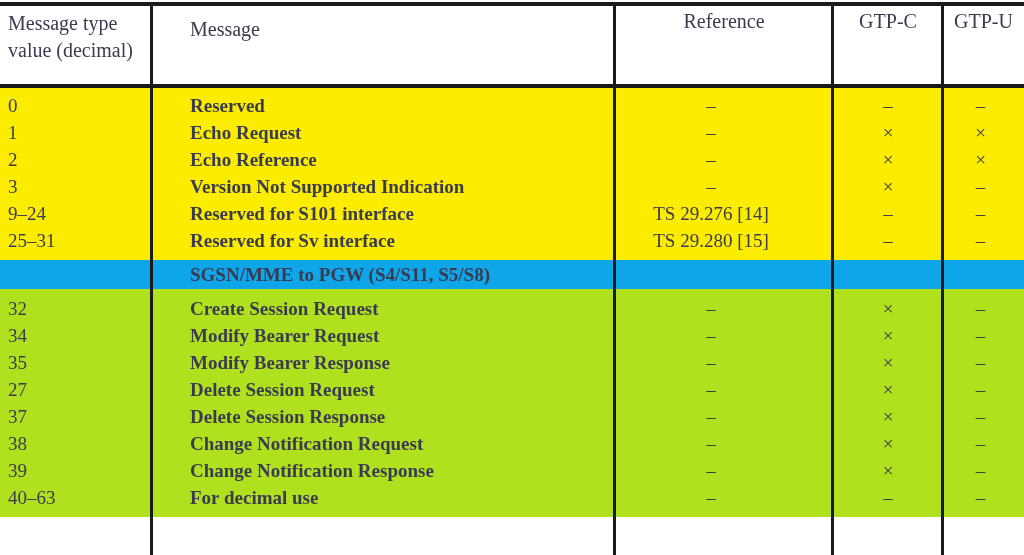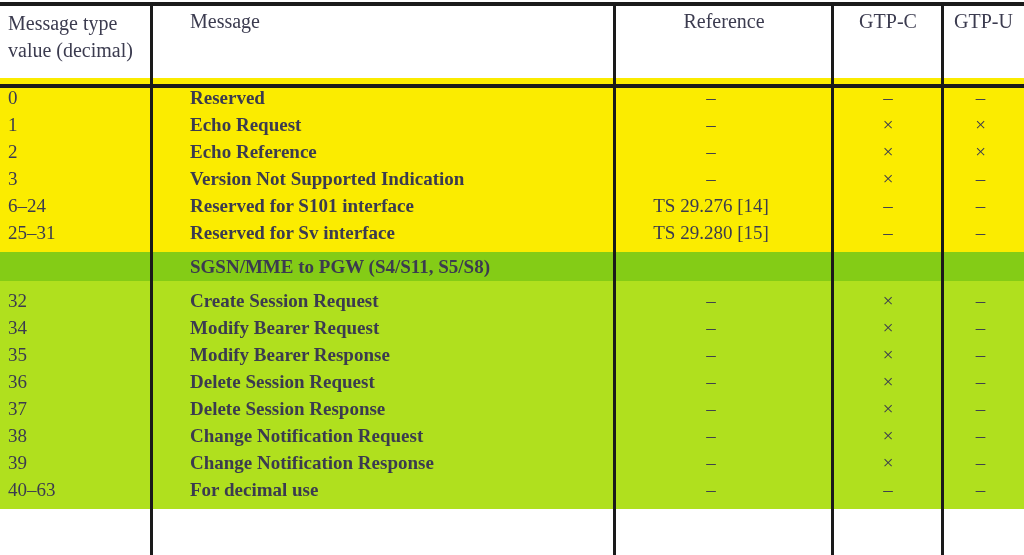--- a/index.html
+++ b/index.html
@@ -47,21 +47,21 @@
     vertical-align: top;
   }
   .hdr-cell {
     box-sizing: border-box;
     height: 78px;
     padding-top: 10px;
     display: block;
   }
   .hdr-left { text-align: left; padding-left: 8px; line-height: 1.35; }
   .hdr-center { text-align: center; }
-  .hdr-msg { text-align: left; padding-left: 38px; }
+  .hdr-msg { text-align: left; padding-left: 38px; margin-top: 8px; }
 
   
   tbody td {
     border: 0;
     padding: 0;
     font-size: 19px;
     line-height: 27px;
     height: 27px;
     vertical-align: middle;
     white-space: nowrap;
@@ -70,21 +70,21 @@
   td.m { padding-left: 38px; text-align: left; font-weight: bold; }
   td.r { text-align: center; padding-right: 26px; }
   td.g { text-align: center; }
   td.u { text-align: center; padding-right: 6px; }
 
   tr.row-yellow td { background: #fbec00; }
   tr.row-green  td { background: #b0e01e; }
   tr.row-white  td { background: #ffffff; }
 
   tr.section-row td {
-    background: #84cc16;
+    background: #0ea5e9;
     height: 29px;
     line-height: 29px;
     font-weight: bold;
     font-size: 19px;
   }
   td.section-label { padding-left: 38px; text-align: left; }
 
   
   tr.pad-yellow td { background: #fbec00; height: 6px; line-height: 6px; font-size: 0; }
   tr.pad-green  td { background: #b0e01e; height: 6px; line-height: 6px; font-size: 0; }
@@ -178,21 +178,21 @@
           <td class="u">×</td>
         </tr>
         <tr class="row-yellow">
           <td class="v">3</td>
           <td class="m">Version Not Supported Indication</td>
           <td class="r">–</td>
           <td class="g">×</td>
           <td class="u">–</td>
         </tr>
         <tr class="row-yellow">
-          <td class="v">6–24</td>
+          <td class="v">9–24</td>
           <td class="m">Reserved for S101 interface</td>
           <td class="r">TS 29.276 [14]</td>
           <td class="g">–</td>
           <td class="u">–</td>
         </tr>
         <tr class="row-yellow">
           <td class="v">25–31</td>
           <td class="m">Reserved for Sv interface</td>
           <td class="r">TS 29.280 [15]</td>
           <td class="g">–</td>
@@ -234,21 +234,21 @@
           <td class="u">–</td>
         </tr>
         <tr class="row-green">
           <td class="v">35</td>
           <td class="m">Modify Bearer Response</td>
           <td class="r">–</td>
           <td class="g">×</td>
           <td class="u">–</td>
         </tr>
         <tr class="row-green">
-          <td class="v">36</td>
+          <td class="v">27</td>
           <td class="m">Delete Session Request</td>
           <td class="r">–</td>
           <td class="g">×</td>
           <td class="u">–</td>
         </tr>
         <tr class="row-green">
           <td class="v">37</td>
           <td class="m">Delete Session Response</td>
           <td class="r">–</td>
           <td class="g">×</td>

